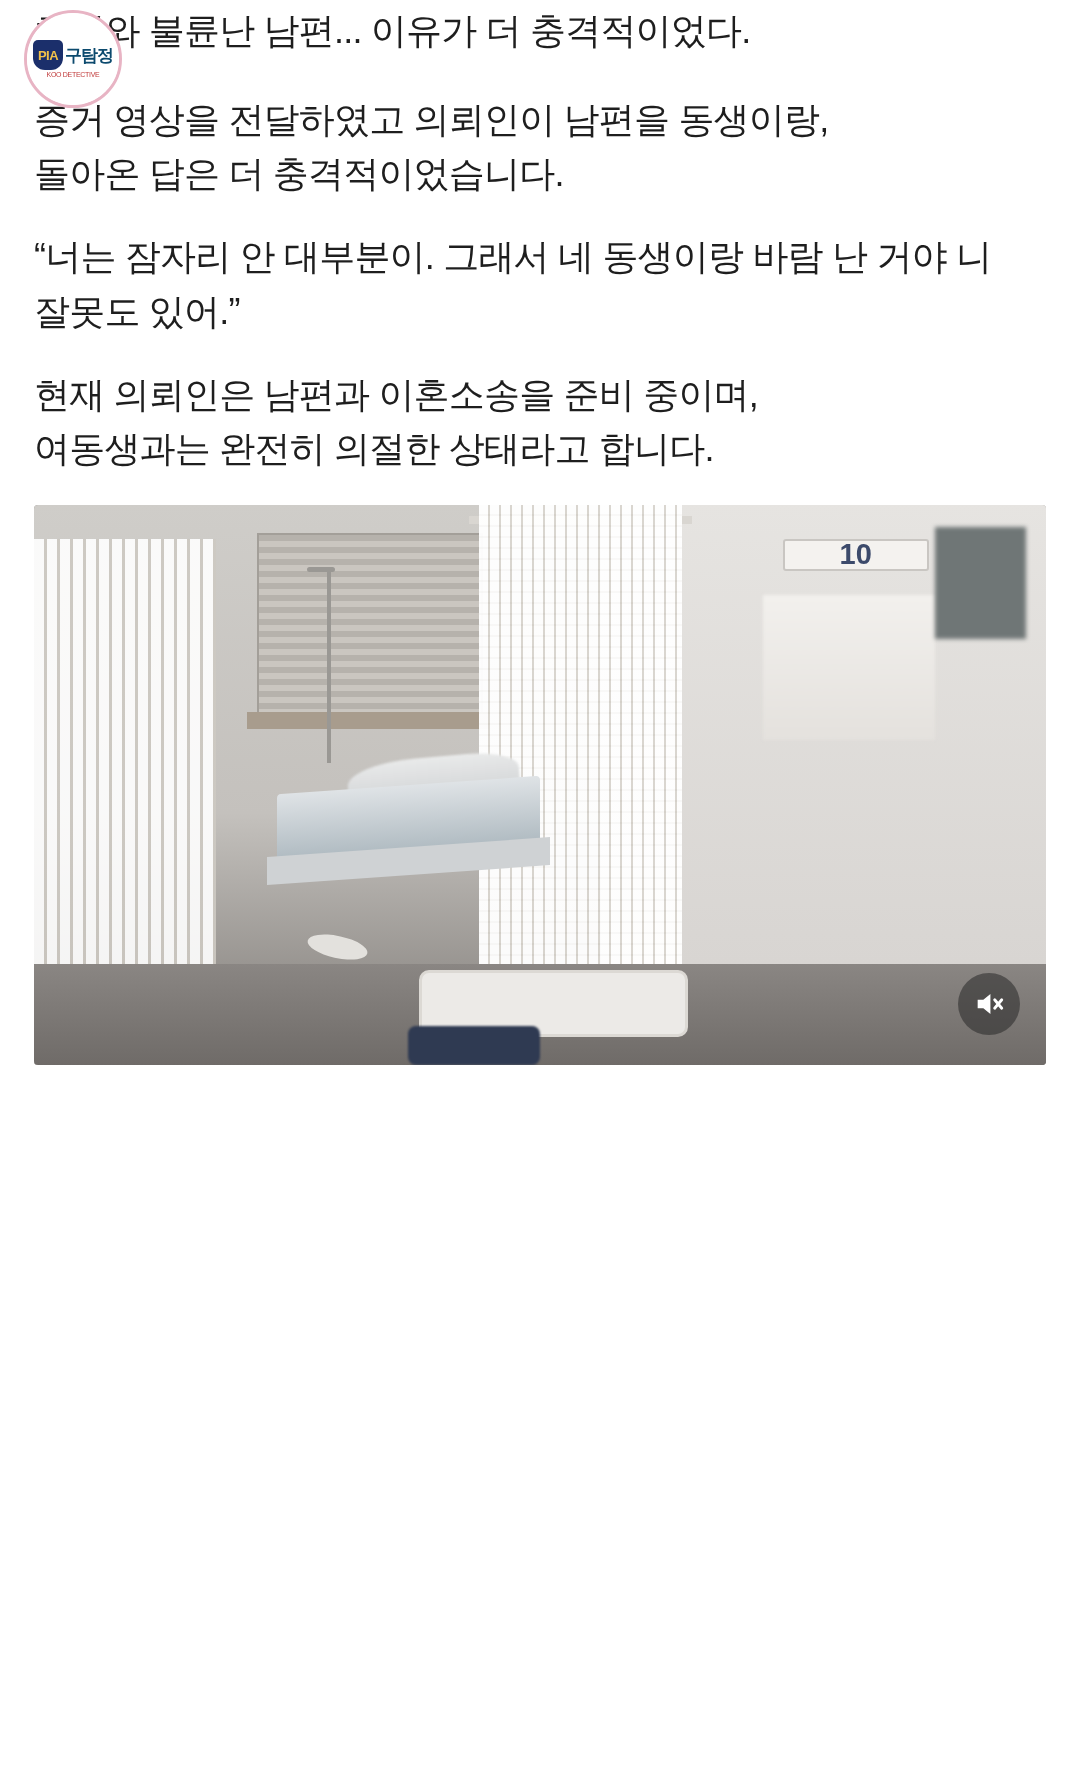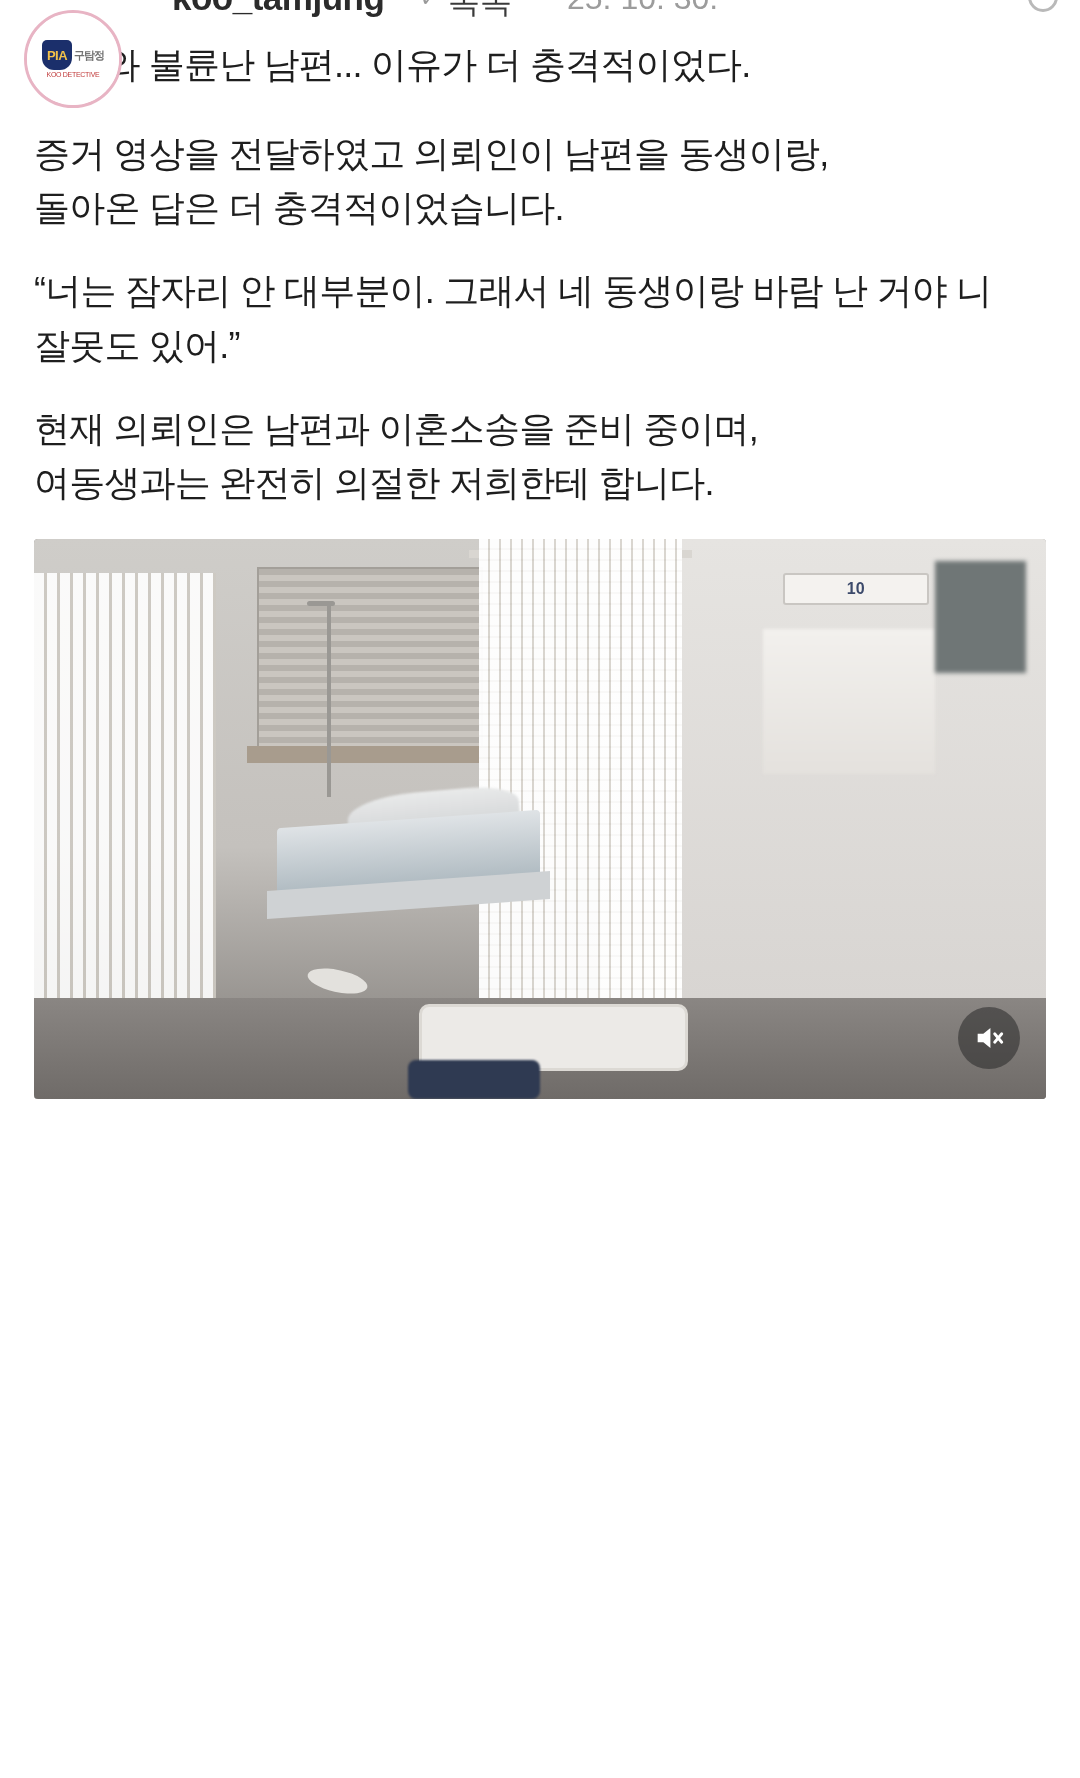--- a/index.html
+++ b/index.html
@@ -113,23 +113,23 @@
     border-radius: 5px 5px 12px 12px;
     color: #f2c14a;
     font-size: 13px;
     font-weight: 700;
     display: flex;
     align-items: center;
     justify-content: center;
     letter-spacing: -0.5px;
   }
   .avatar .brand-kr {
-    font-size: 11px;
+    font-size: 17px;
     font-weight: 700;
-    color: #737373;
+    color: #0c4a6e;
     letter-spacing: -1px;
   }
   .avatar .brand-sub {
     font-size: 7px;
     color: #c03a3a;
     letter-spacing: -0.3px;
     margin-top: 1px;
   }
 
   
@@ -183,21 +183,21 @@
     width: 14%;
     height: 5%;
     background: #f4f2ef;
     border: 2px solid #c9c6c2;
     border-radius: 3px;
     display: flex;
     align-items: center;
     justify-content: center;
   }
   .media .sign span {
-    font-size: 16px;
+    font-size: 29px;
     font-weight: 700;
     color: #3c4a6b;
   }
   
   .media .poster {
     position: absolute;
     left: 72%;
     top: 16%;
     width: 17%;
     height: 26%;
@@ -374,45 +374,38 @@
     width: 34px;
     height: 34px;
     display: block;
   }
 </style>
 </head>
 <body>
 
 <div class="post">
 
-  <div class="post-header">
-    <div class="username">koo_tamjung</div>
-    <div class="verified-icon">✓</div>
-    <div class="board">톡톡</div>
-    <div class="timestamp">25. 10. 30.</div>
-    <div class="more-icon"></div>
-  </div>
 
   <div class="avatar">
     <div class="avatar-inner">
       <div class="badge-row">
         <div class="shield">PIA</div>
         <div class="brand-kr">구탐정</div>
       </div>
       <div class="brand-sub">KOO DETECTIVE</div>
     </div>
   </div>
 
   <div class="post-body">
     <p class="para first">처제와 불륜난 남편... 이유가 더 충격적이었다.</p>
     <p class="para">증거 영상을 전달하였고 의뢰인이 남편을 동생이랑,
 돌아온 답은 더 충격적이었습니다.</p>
     <p class="para"> “너는 잠자리 안 대부분이. 그래서 네 동생이랑 바람 난 거야 니 잘못도 있어.”</p>
     <p class="para">현재 의뢰인은 남편과 이혼소송을 준비 중이며,
-여동생과는 완전히 의절한 저희한테 합니다.</p>
+여동생과는 완전히 의절한 상태라고 합니다.</p>
   </div>
 
   <div class="media">
     <div class="photo">
       <div class="wall-right"></div>
       <div class="poster"></div>
       <div class="dark-box"></div>
       <div class="sign">
         <span>10</span>
       </div>

